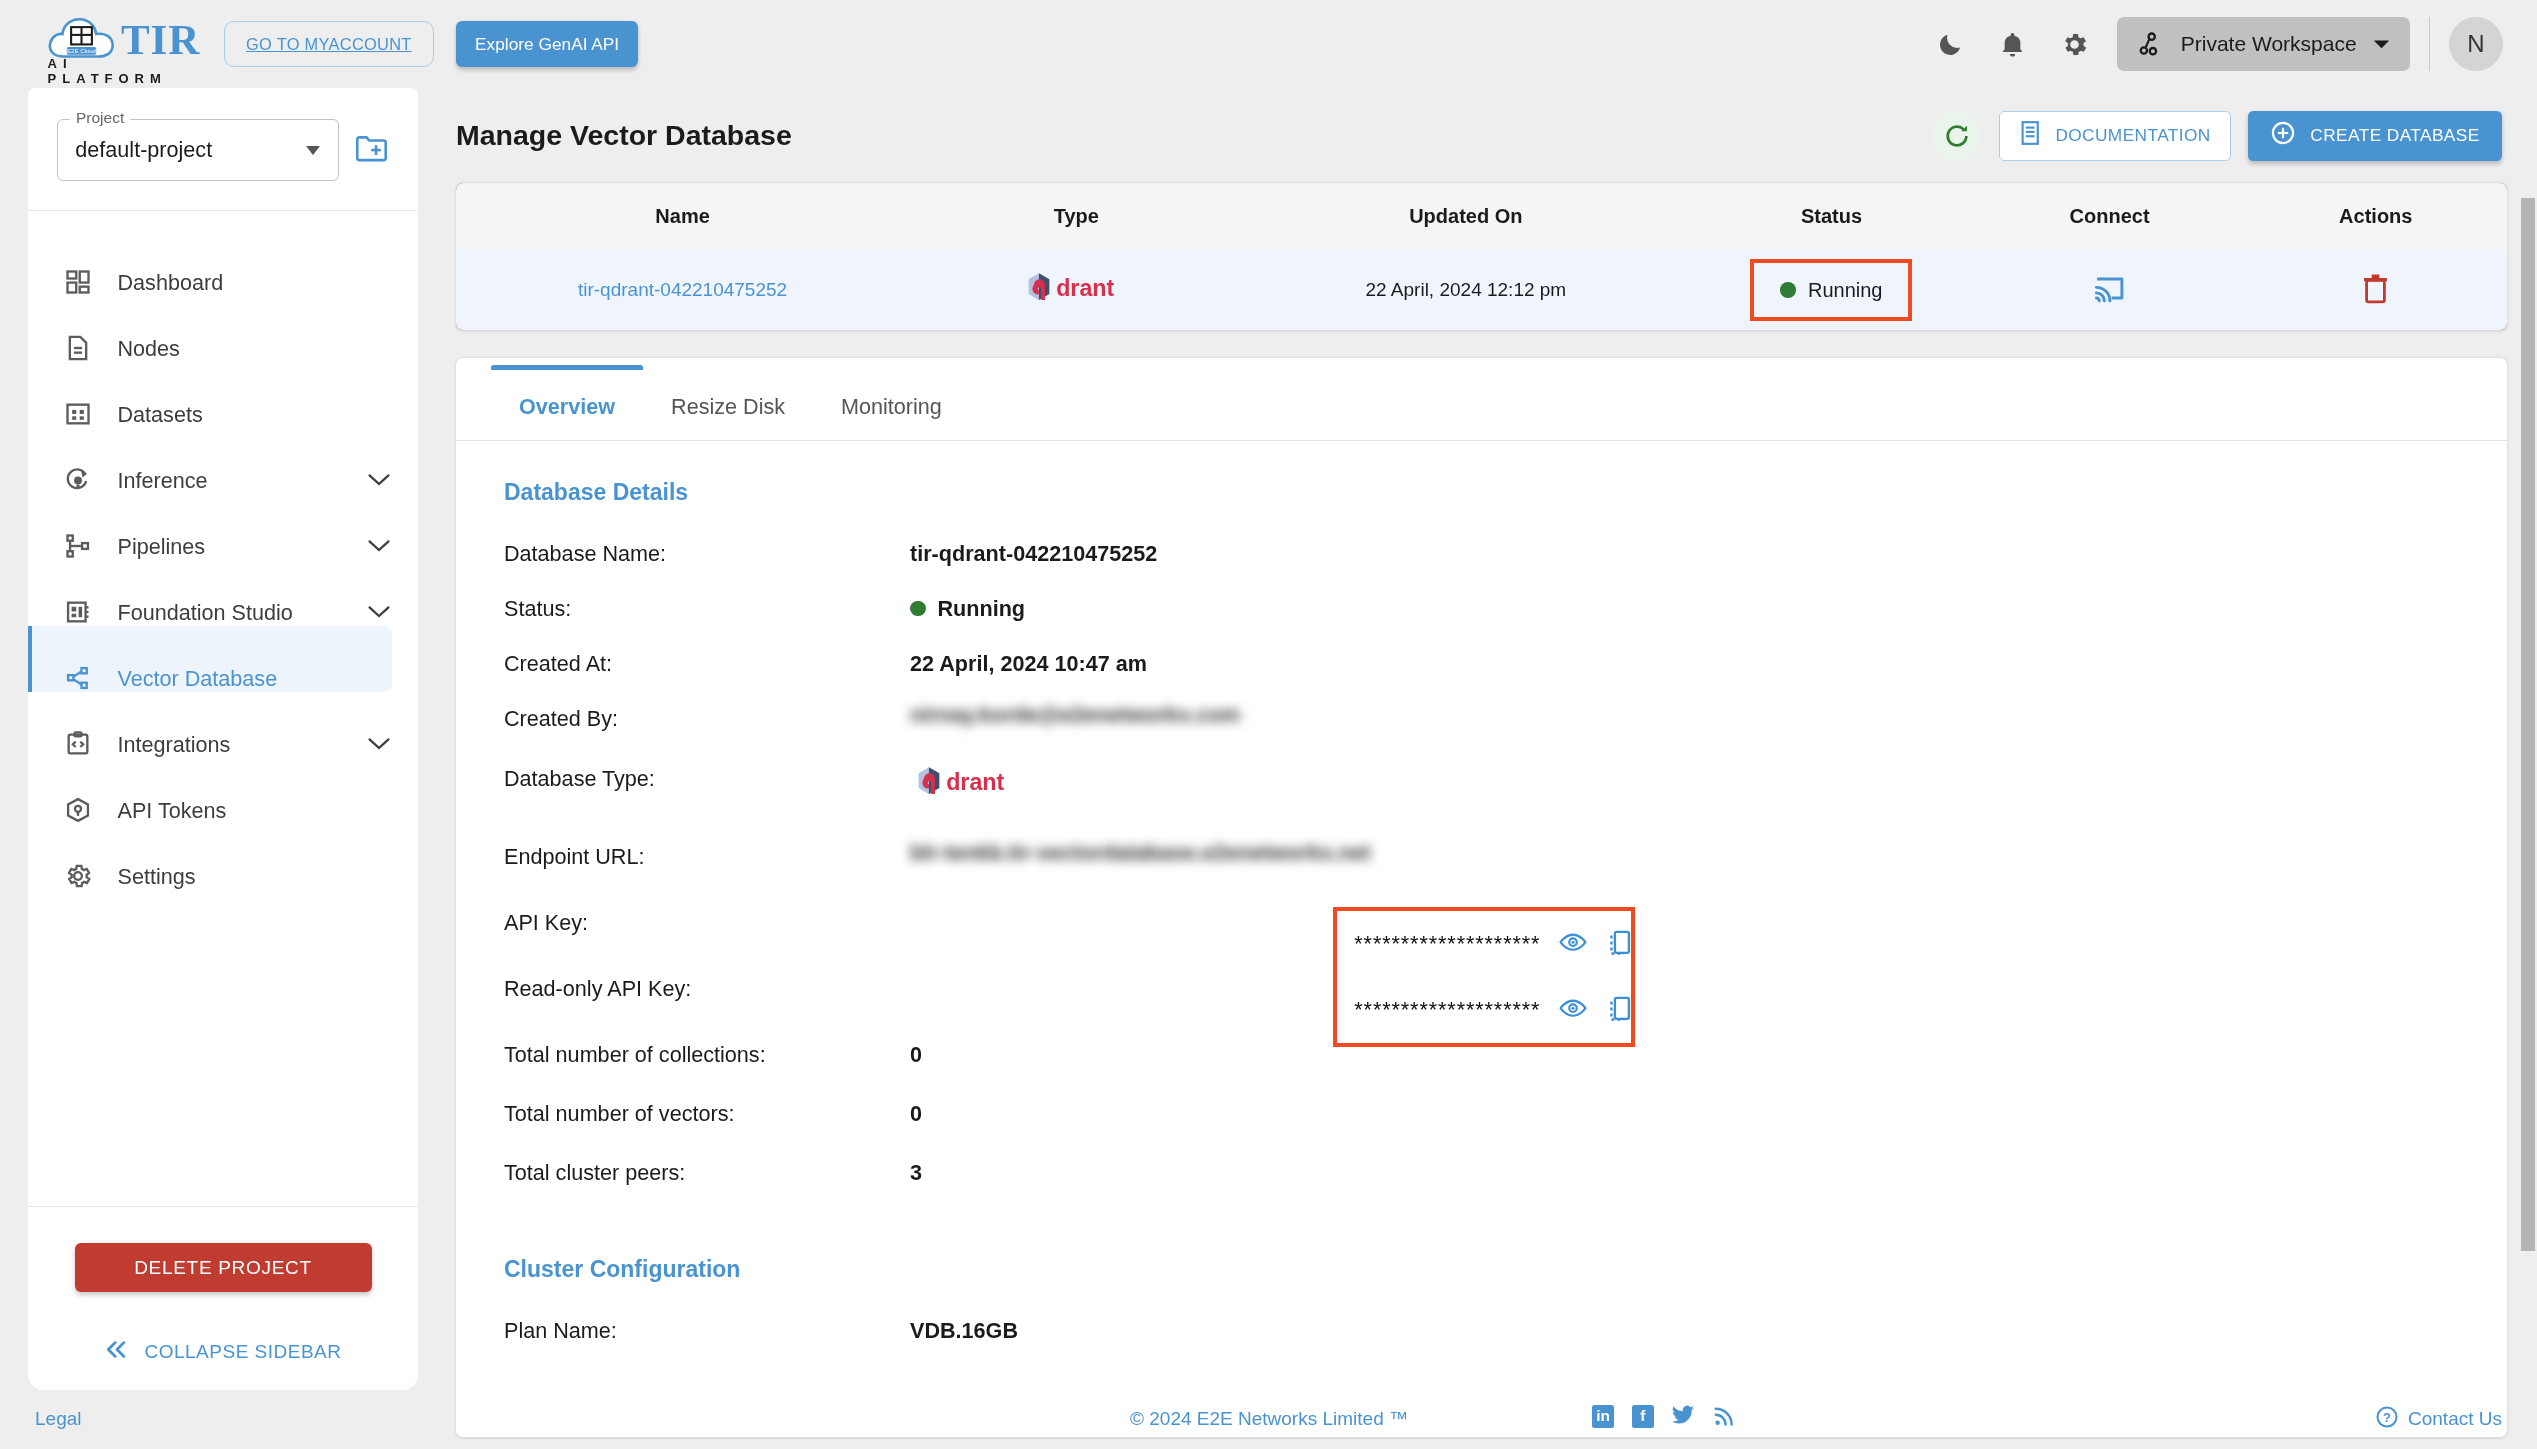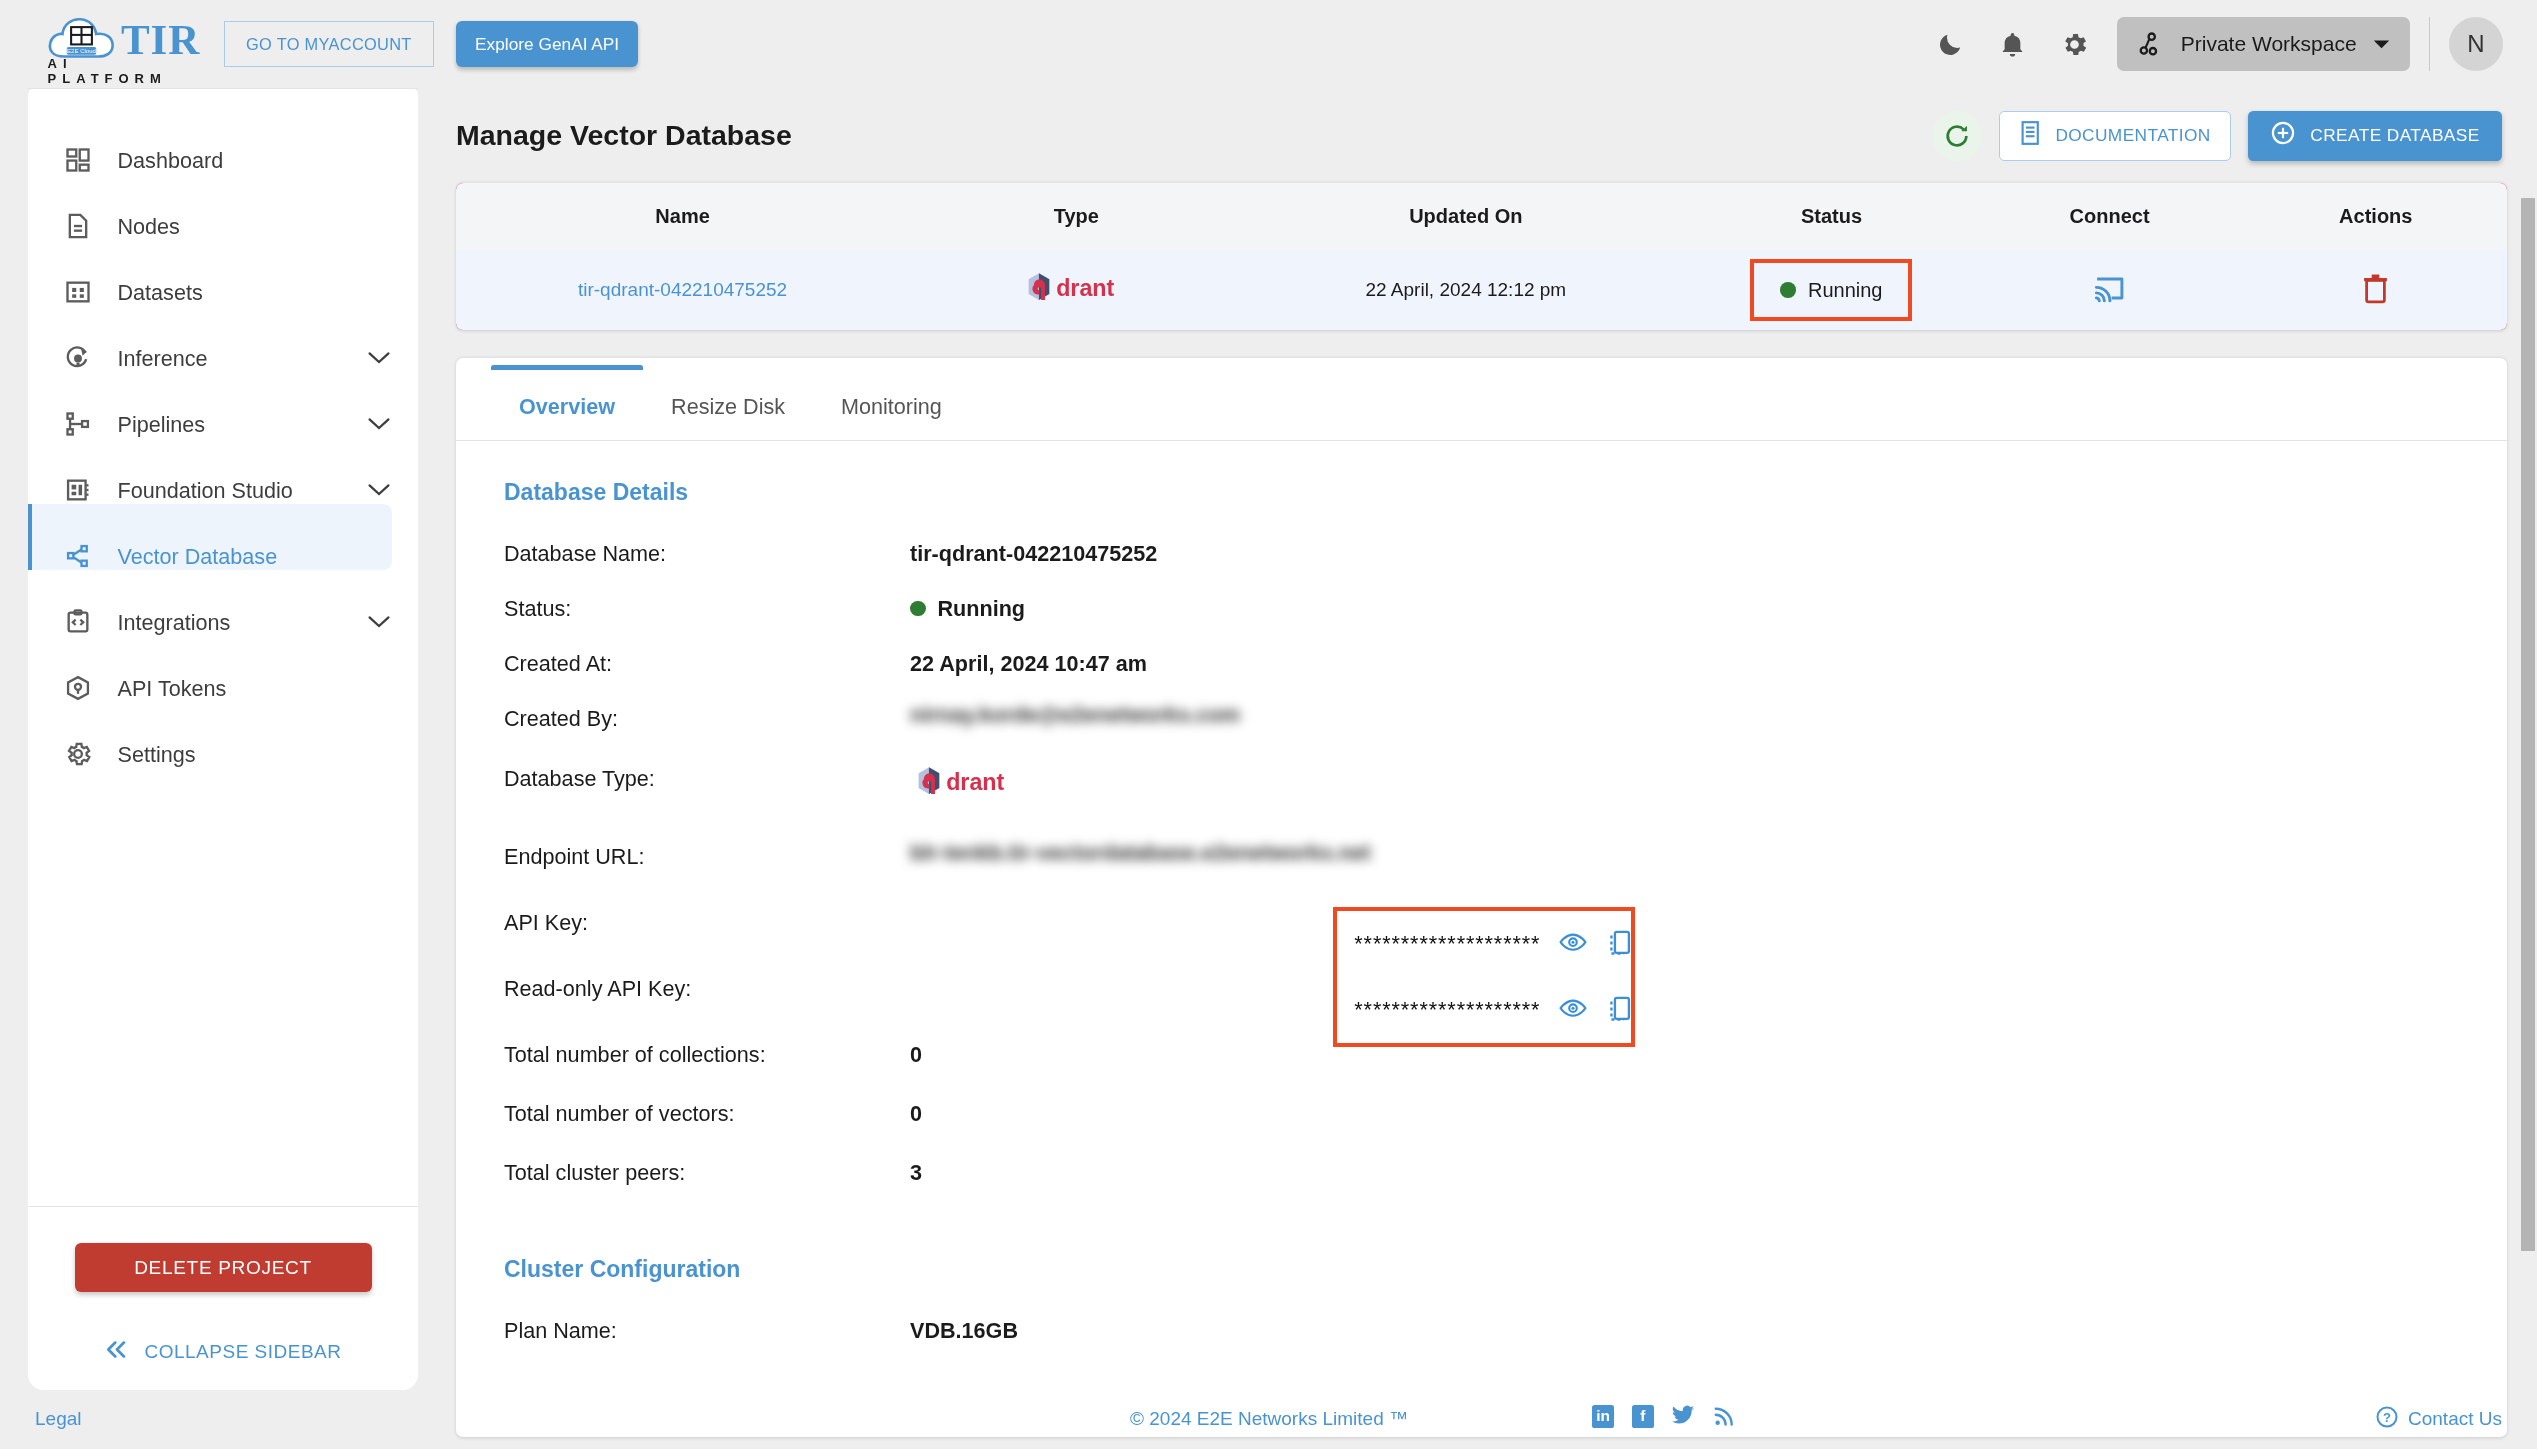--- a/index.html
+++ b/index.html
@@ -27,24 +27,24 @@
     letter-spacing: 0.9px;
   }
   .aiplatform {
     position: absolute; left: 2.6px; top: 43px;
     font-size: 13px; font-weight: 700; color: #1b1b1b;
     letter-spacing: 6px;
   }
   .btn-myaccount {
     margin-left: 28px;
     height: 46px; padding: 16px 21px;
-    border: 0.9px solid #a9cdea; border-radius: 0;
+    border: 0.9px solid #a9cdea; border-radius: 10px;
     background: #eeeeee; color: #4a93d1;
     font-size: 16.4px; letter-spacing: 0.3px;
-    display: flex; align-items: center; cursor: pointer;
+    display: flex; align-items: center; cursor: pointer; text-decoration: underline;
   }
   .btn-genai {
     margin-left: 22.4px;
     height: 46px; padding: 0 19px;
     border: none; border-radius: 6px;
     background: #4a93d1; color: #fff;
     font-size: 17.3px;
     display: flex; align-items: center; cursor: pointer;
     box-shadow: 0 2.6px 4.3px rgba(0,0,0,.22);
   }
@@ -352,20 +352,36 @@
         <path d="M2 3 L11 12 L20 3 Z" fill="#1b1b1b"></path>
       </svg>
     </div>
 
     <div class="vert-sep"></div>
     <div class="avatar">N</div>
   </div>
 </div>
 
 <div class="sidebar">
+  <div class="proj-area">
+    <div class="proj-row">
+      <div class="proj-field">
+        <span class="proj-label">Project</span>
+        <span class="proj-value">default-project</span>
+        <span class="proj-caret"></span>
+      </div>
+      <span class="newfolder">
+        <svg width="35" height="31" viewBox="0 0 26 24">
+          <path d="M2 5a1.6 1.6 0 0 1 1.6-1.6h5.6l2 2.4h11.2A1.6 1.6 0 0 1 24 7.4v12A1.6 1.6 0 0 1 22.4 21H3.6A1.6 1.6 0 0 1 2 19.4Z" fill="none" stroke="#4a93d1" stroke-width="2"></path>
+          <line x1="16.5" y1="9.5" x2="16.5" y2="17" stroke="#4a93d1" stroke-width="2"></line>
+          <line x1="12.8" y1="13.2" x2="20.2" y2="13.2" stroke="#4a93d1" stroke-width="2"></line>
+        </svg>
+      </span>
+    </div>
+  </div>
 
   <div class="nav-div"></div>
 
   <div class="nav">
 
     <div class="nav-item">
       <span class="nav-icon">
         <svg width="28" height="28" viewBox="0 0 24 24">
           <rect x="3" y="3" width="7.5" height="6" fill="none" stroke="#5c5c5c" stroke-width="2"></rect>
           <rect x="13.5" y="3" width="7.5" height="9.5" fill="none" stroke="#5c5c5c" stroke-width="2"></rect>

